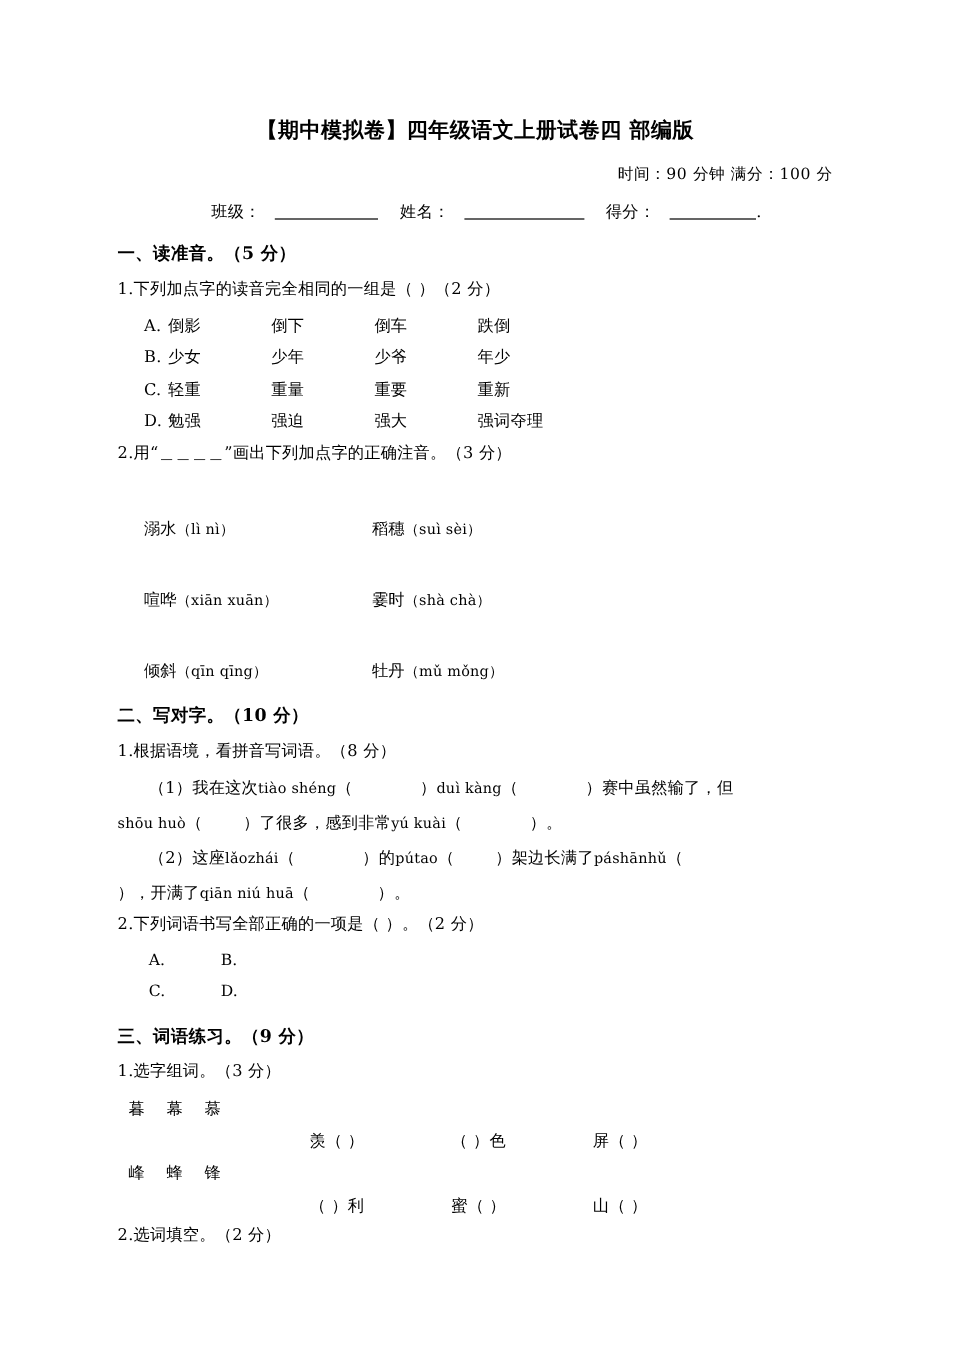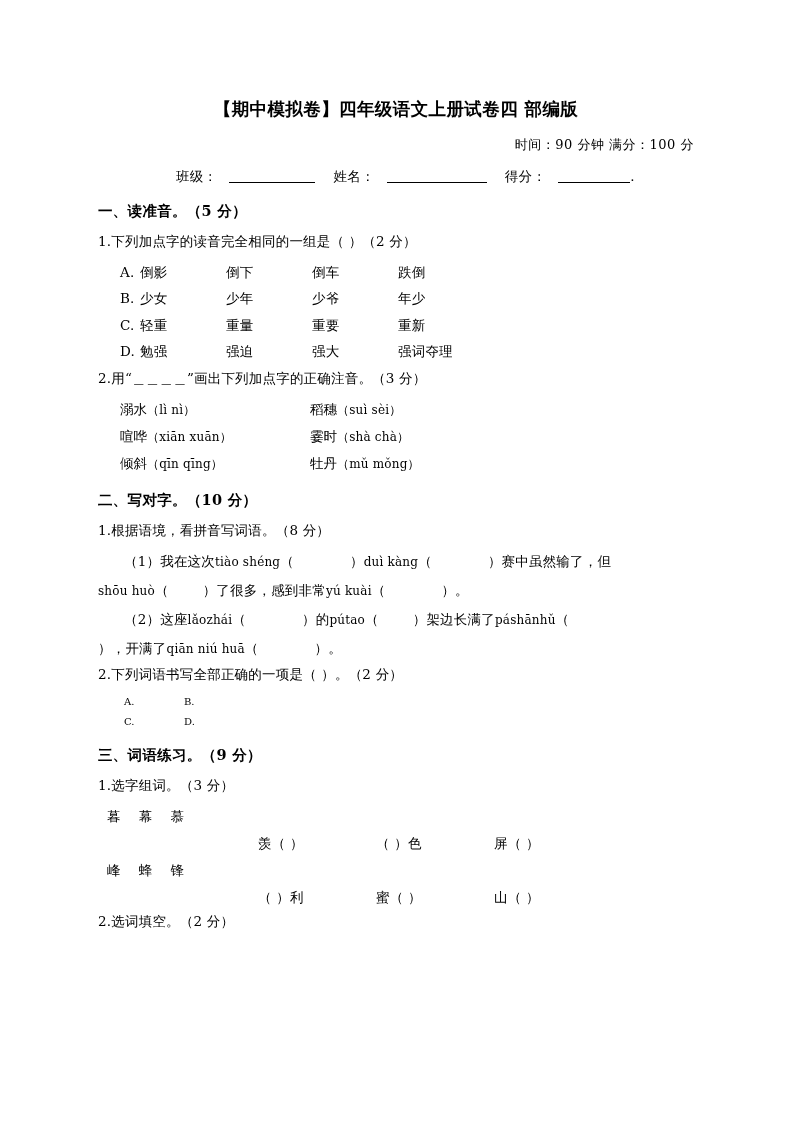--- a/index.html
+++ b/index.html
@@ -104,20 +104,21 @@
     margin-bottom: 6px;
   }
   .pinyin-row {
     font-size: 13.5px;
     line-height: 2.0;
     white-space: nowrap;
   }
   .pinyin-row .pcol {
     display: inline-block;
     width: 190px;
+    margin-top: 32px;
   }
   .py {
     font-family: "DejaVu Serif", "Liberation Serif", serif;
     font-size: 12px;
     letter-spacing: 0.2px;
   }
 
   
   .para {
     font-size: 13.5px;
@@ -129,21 +130,21 @@
   .para.indent { text-indent: 26px; }
   .brk {
     display: inline-block;
     width: 56px;
   }
   .brk-sm { display: inline-block; width: 34px; }
 
   
   .abcd {
     padding-left: 26px;
-    font-size: 10px;
+    font-size: 13px;
     line-height: 2.0;
   }
   .abcd .opt {
     display: inline-block;
     width: 60px;
   }
 
   
   .charline {
     text-align: left;

